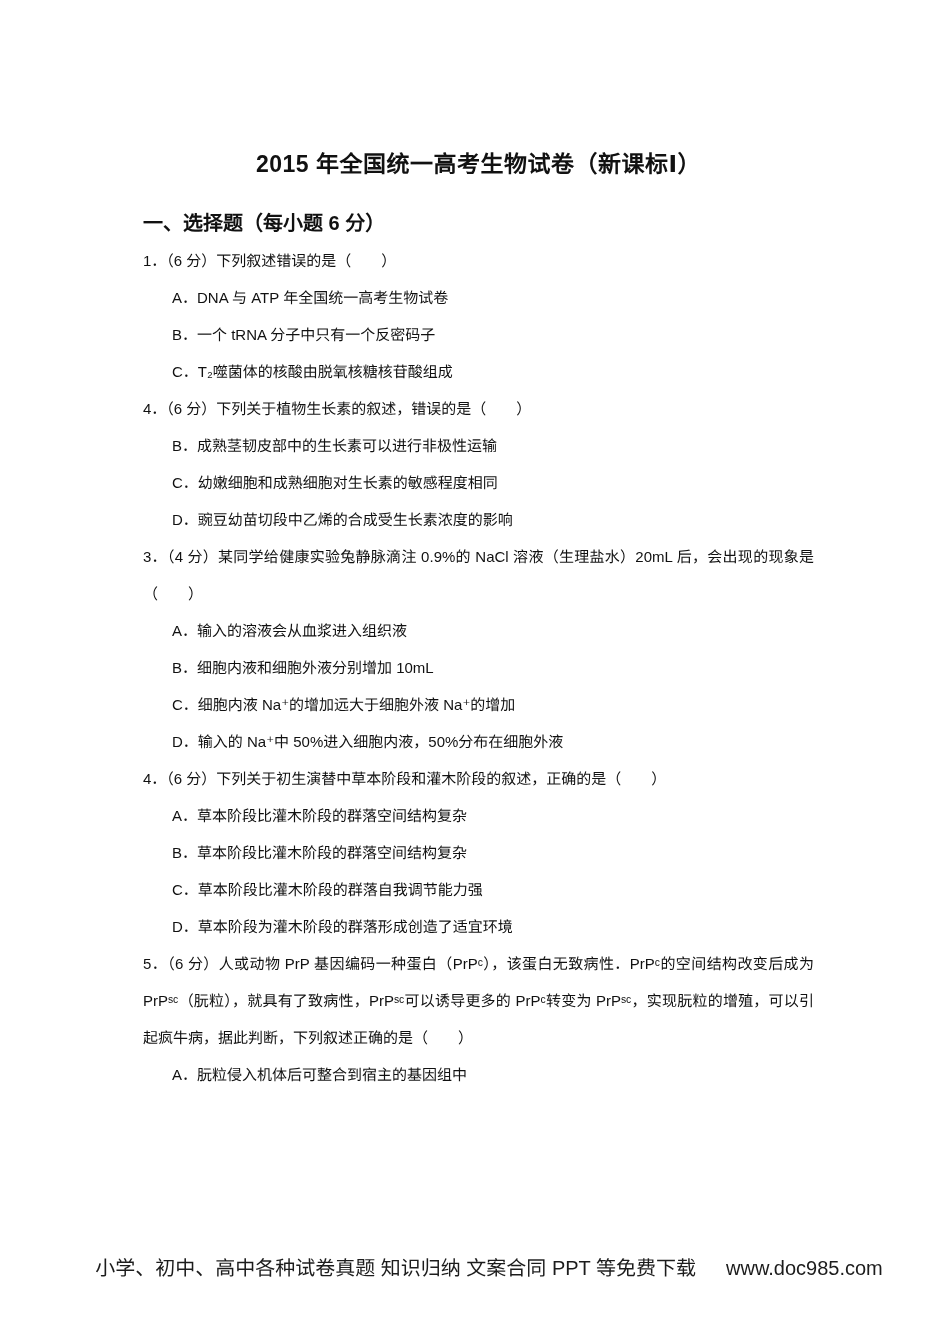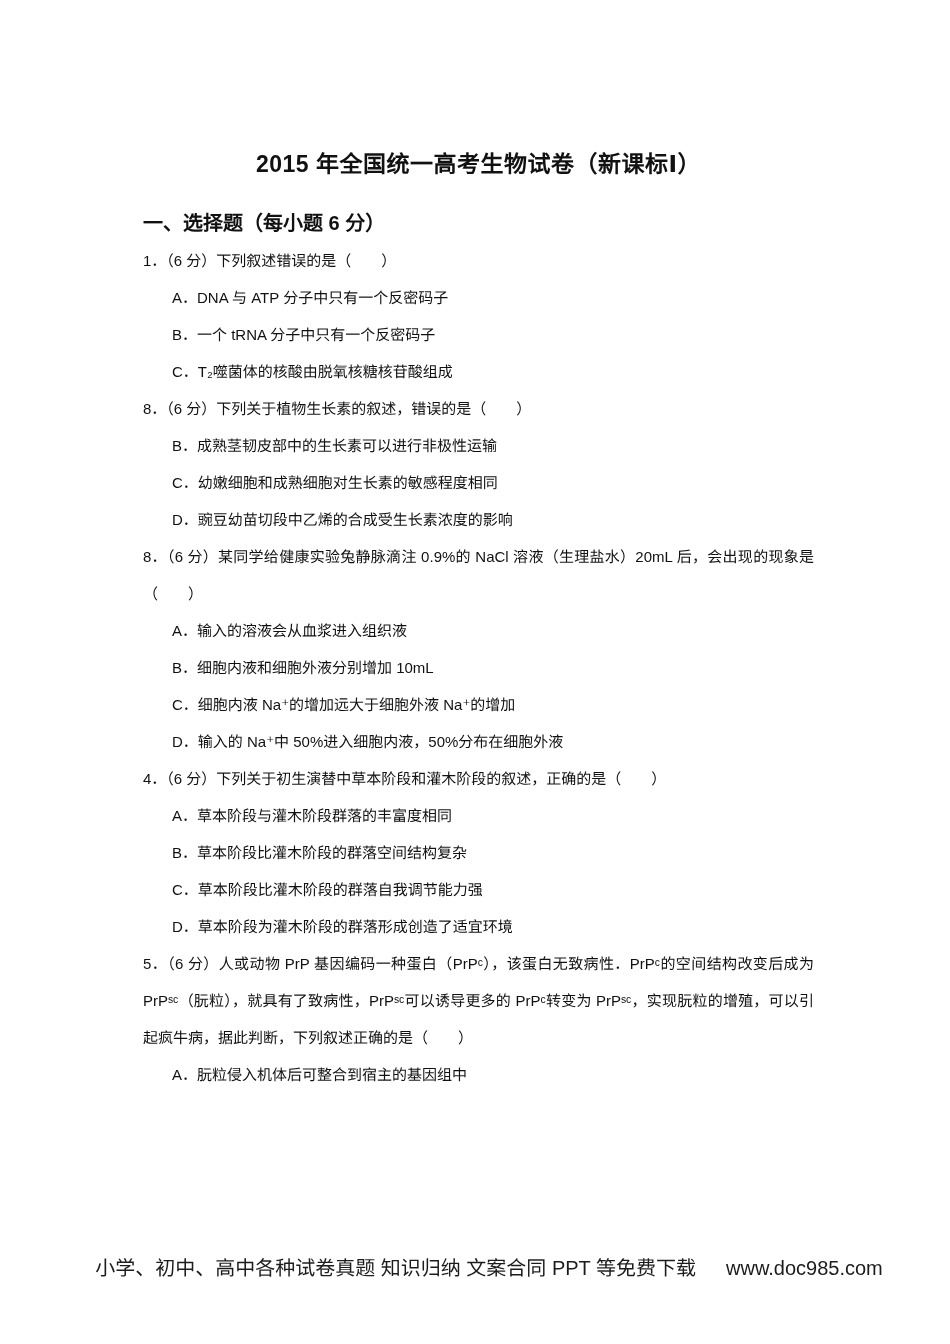--- a/index.html
+++ b/index.html
@@ -64,49 +64,49 @@
 <body>
 
 <div class="page">
   <div class="content">
     <h1 class="doc-title">2015 年全国统一高考生物试卷（新课标Ⅰ）</h1>
     <h2 class="section-heading">一、选择题（每小题 6 分）</h2>
     <div>
   <div class="question">
     <p class="stem">1．（6 分）下列叙述错误的是（　　）</p>
     <div>
-            <p class="option">A．DNA 与 ATP 分子中只有一个反密码子</p>
+            <p class="option">A．DNA 与 ATP 年全国统一高考生物试卷</p>
             <p class="option">B．一个 tRNA 分子中只有一个反密码子</p>
             <p class="option">C．T₂噬菌体的核酸由脱氧核糖核苷酸组成</p>
           </div>
   </div>
 
   <div class="question">
-    <p class="stem">8．（6 分）下列关于植物生长素的叙述，错误的是（　　）</p>
+    <p class="stem">4．（6 分）下列关于植物生长素的叙述，错误的是（　　）</p>
     <div>
             <p class="option">B．成熟茎韧皮部中的生长素可以进行非极性运输</p>
             <p class="option">C．幼嫩细胞和成熟细胞对生长素的敏感程度相同</p>
             <p class="option">D．豌豆幼苗切段中乙烯的合成受生长素浓度的影响</p>
           </div>
   </div>
 
   <div class="question">
-    <p class="stem">8．（6 分）某同学给健康实验兔静脉滴注 0.9%的 NaCl 溶液（生理盐水）20mL 后，会出现的现象是（　　）</p>
+    <p class="stem">3．（4 分）某同学给健康实验兔静脉滴注 0.9%的 NaCl 溶液（生理盐水）20mL 后，会出现的现象是（　　）</p>
     <div>
             <p class="option">A．输入的溶液会从血浆进入组织液</p>
             <p class="option">B．细胞内液和细胞外液分别增加 10mL</p>
             <p class="option">C．细胞内液 Na⁺的增加远大于细胞外液 Na⁺的增加</p>
             <p class="option">D．输入的 Na⁺中 50%进入细胞内液，50%分布在细胞外液</p>
           </div>
   </div>
 
   <div class="question">
     <p class="stem">4．（6 分）下列关于初生演替中草本阶段和灌木阶段的叙述，正确的是（　　）</p>
     <div>
-            <p class="option">A．草本阶段与灌木阶段群落的丰富度相同</p>
+            <p class="option">A．草本阶段比灌木阶段的群落空间结构复杂</p>
             <p class="option">B．草本阶段比灌木阶段的群落空间结构复杂</p>
             <p class="option">C．草本阶段比灌木阶段的群落自我调节能力强</p>
             <p class="option">D．草本阶段为灌木阶段的群落形成创造了适宜环境</p>
           </div>
   </div>
 
   <div class="question">
     <p class="stem">5．（6 分）人或动物 PrP 基因编码一种蛋白（PrPᶜ），该蛋白无致病性．PrPᶜ的空间结构改变后成为 PrPˢᶜ（朊粒），就具有了致病性，PrPˢᶜ可以诱导更多的 PrPᶜ转变为 PrPˢᶜ，实现朊粒的增殖，可以引起疯牛病，据此判断，下列叙述正确的是（　　）</p>
     <div>
             <p class="option">A．朊粒侵入机体后可整合到宿主的基因组中</p>

